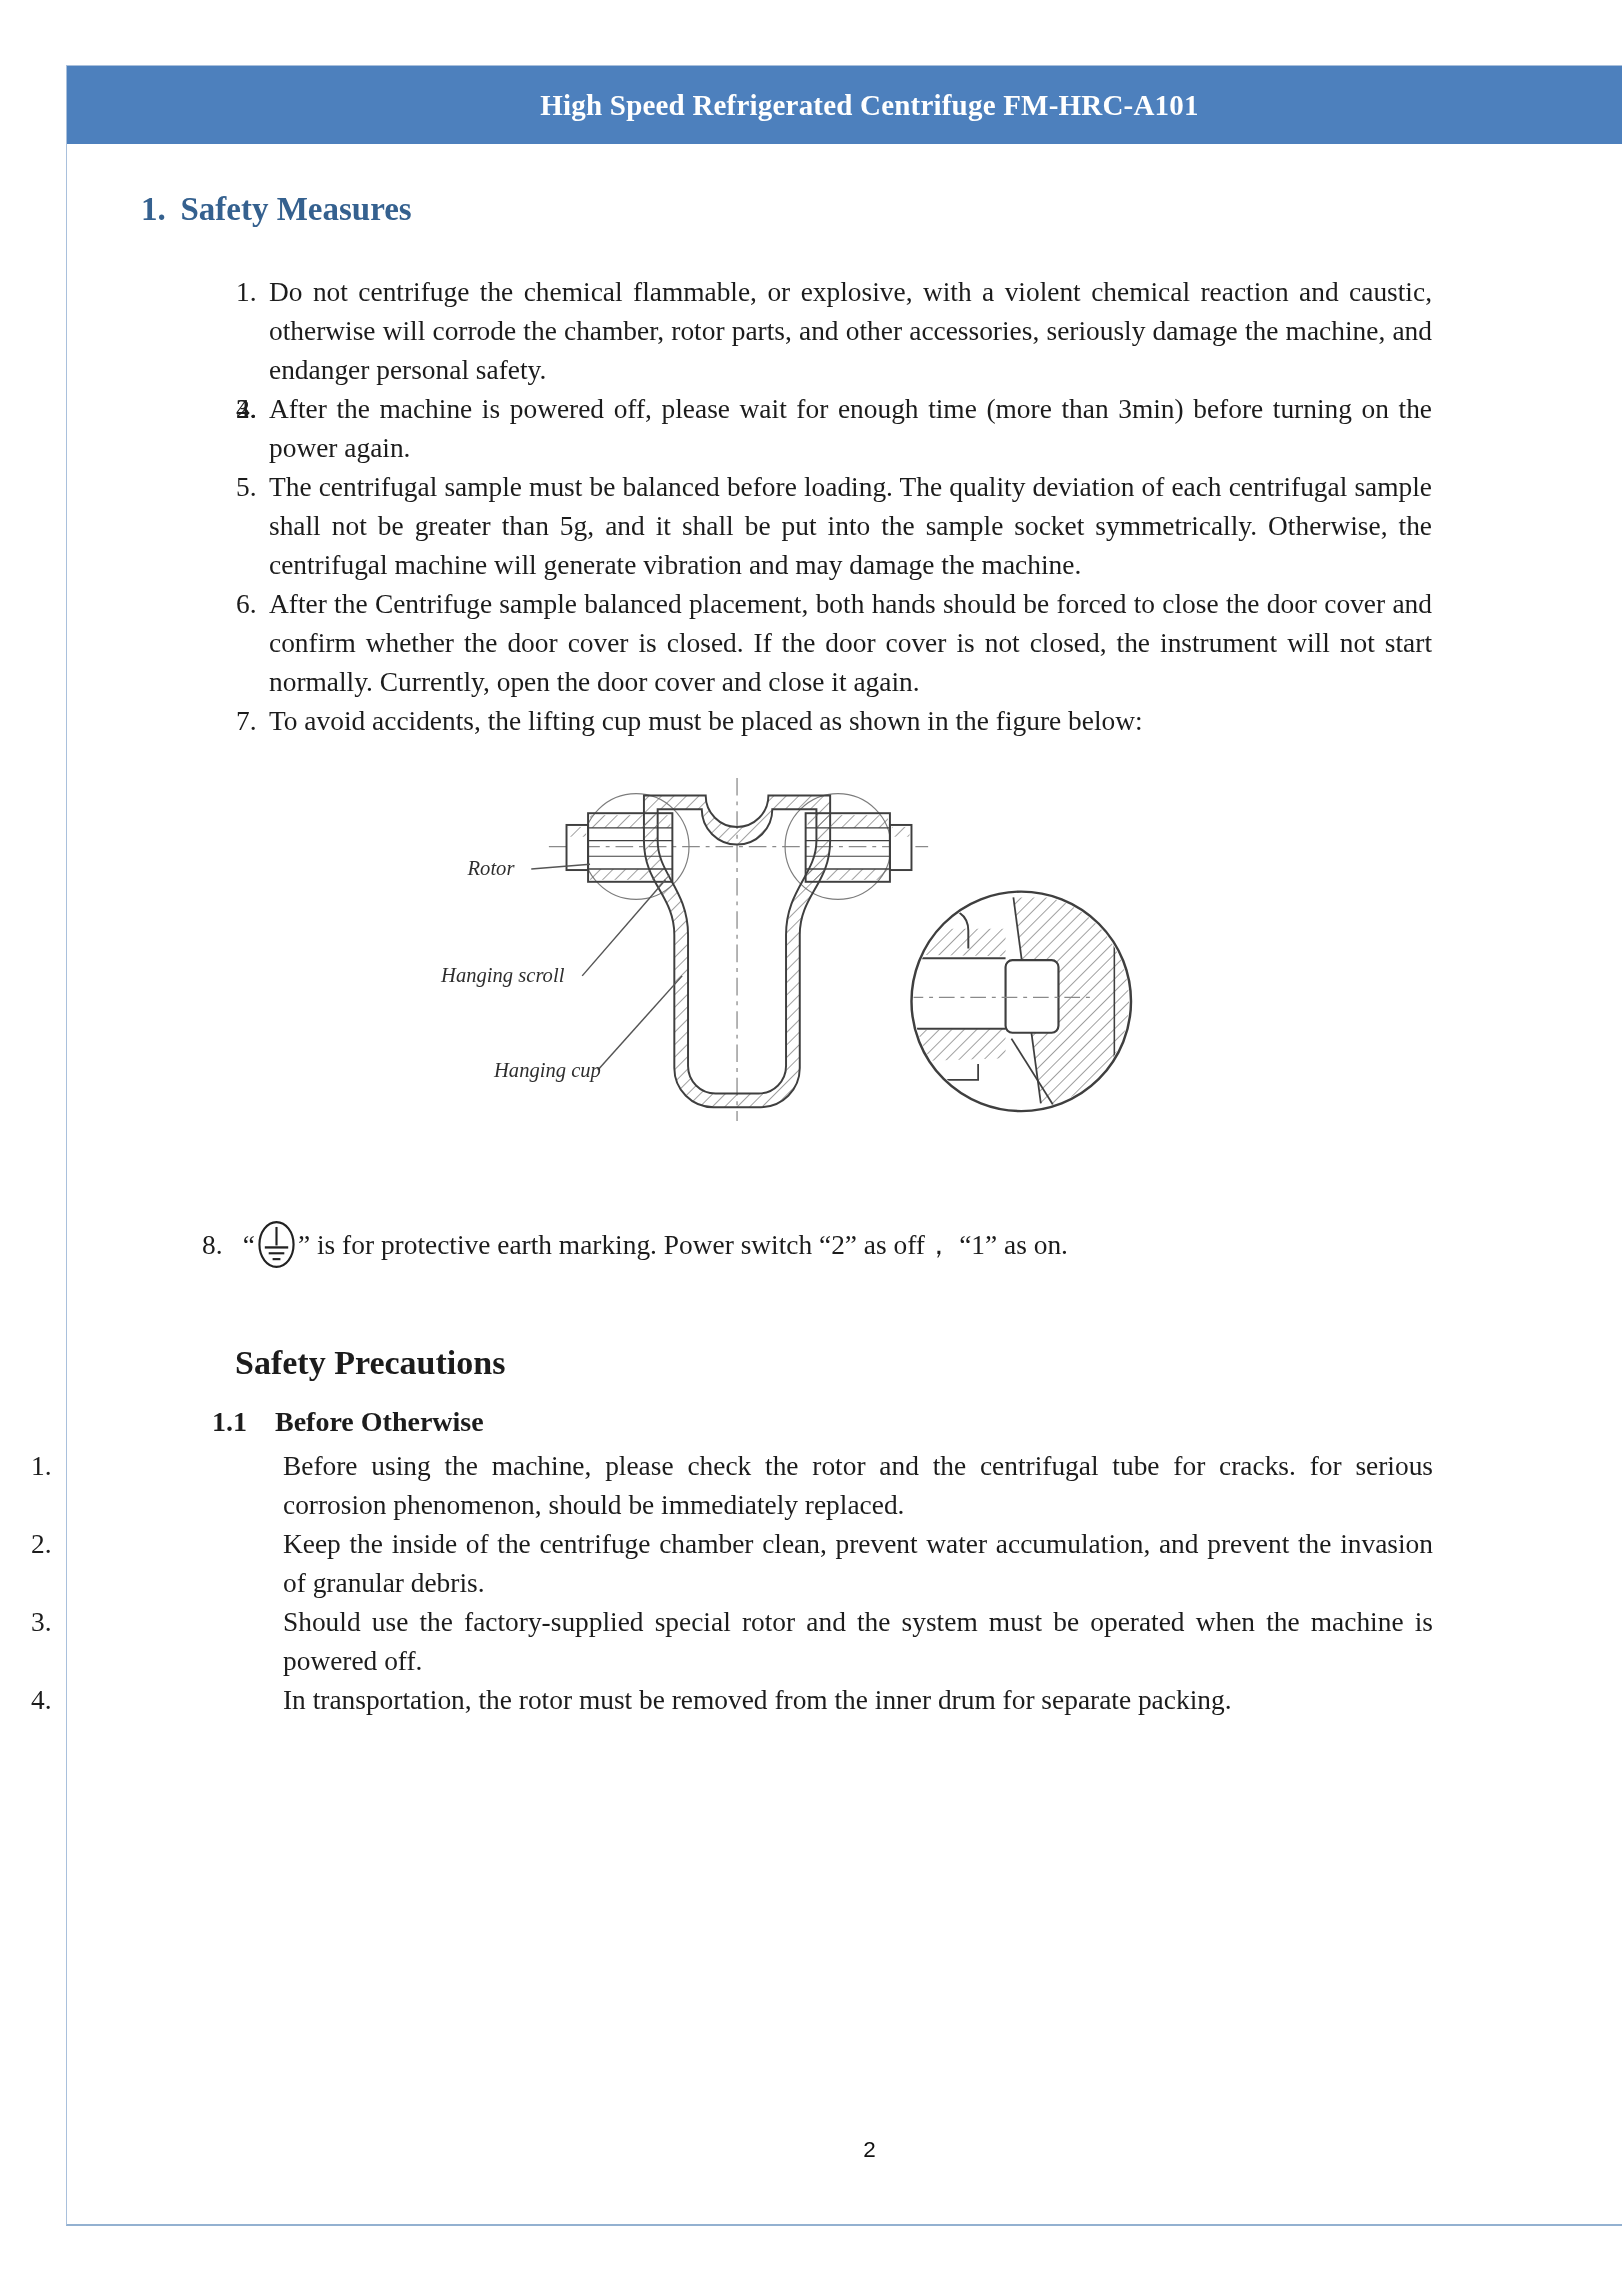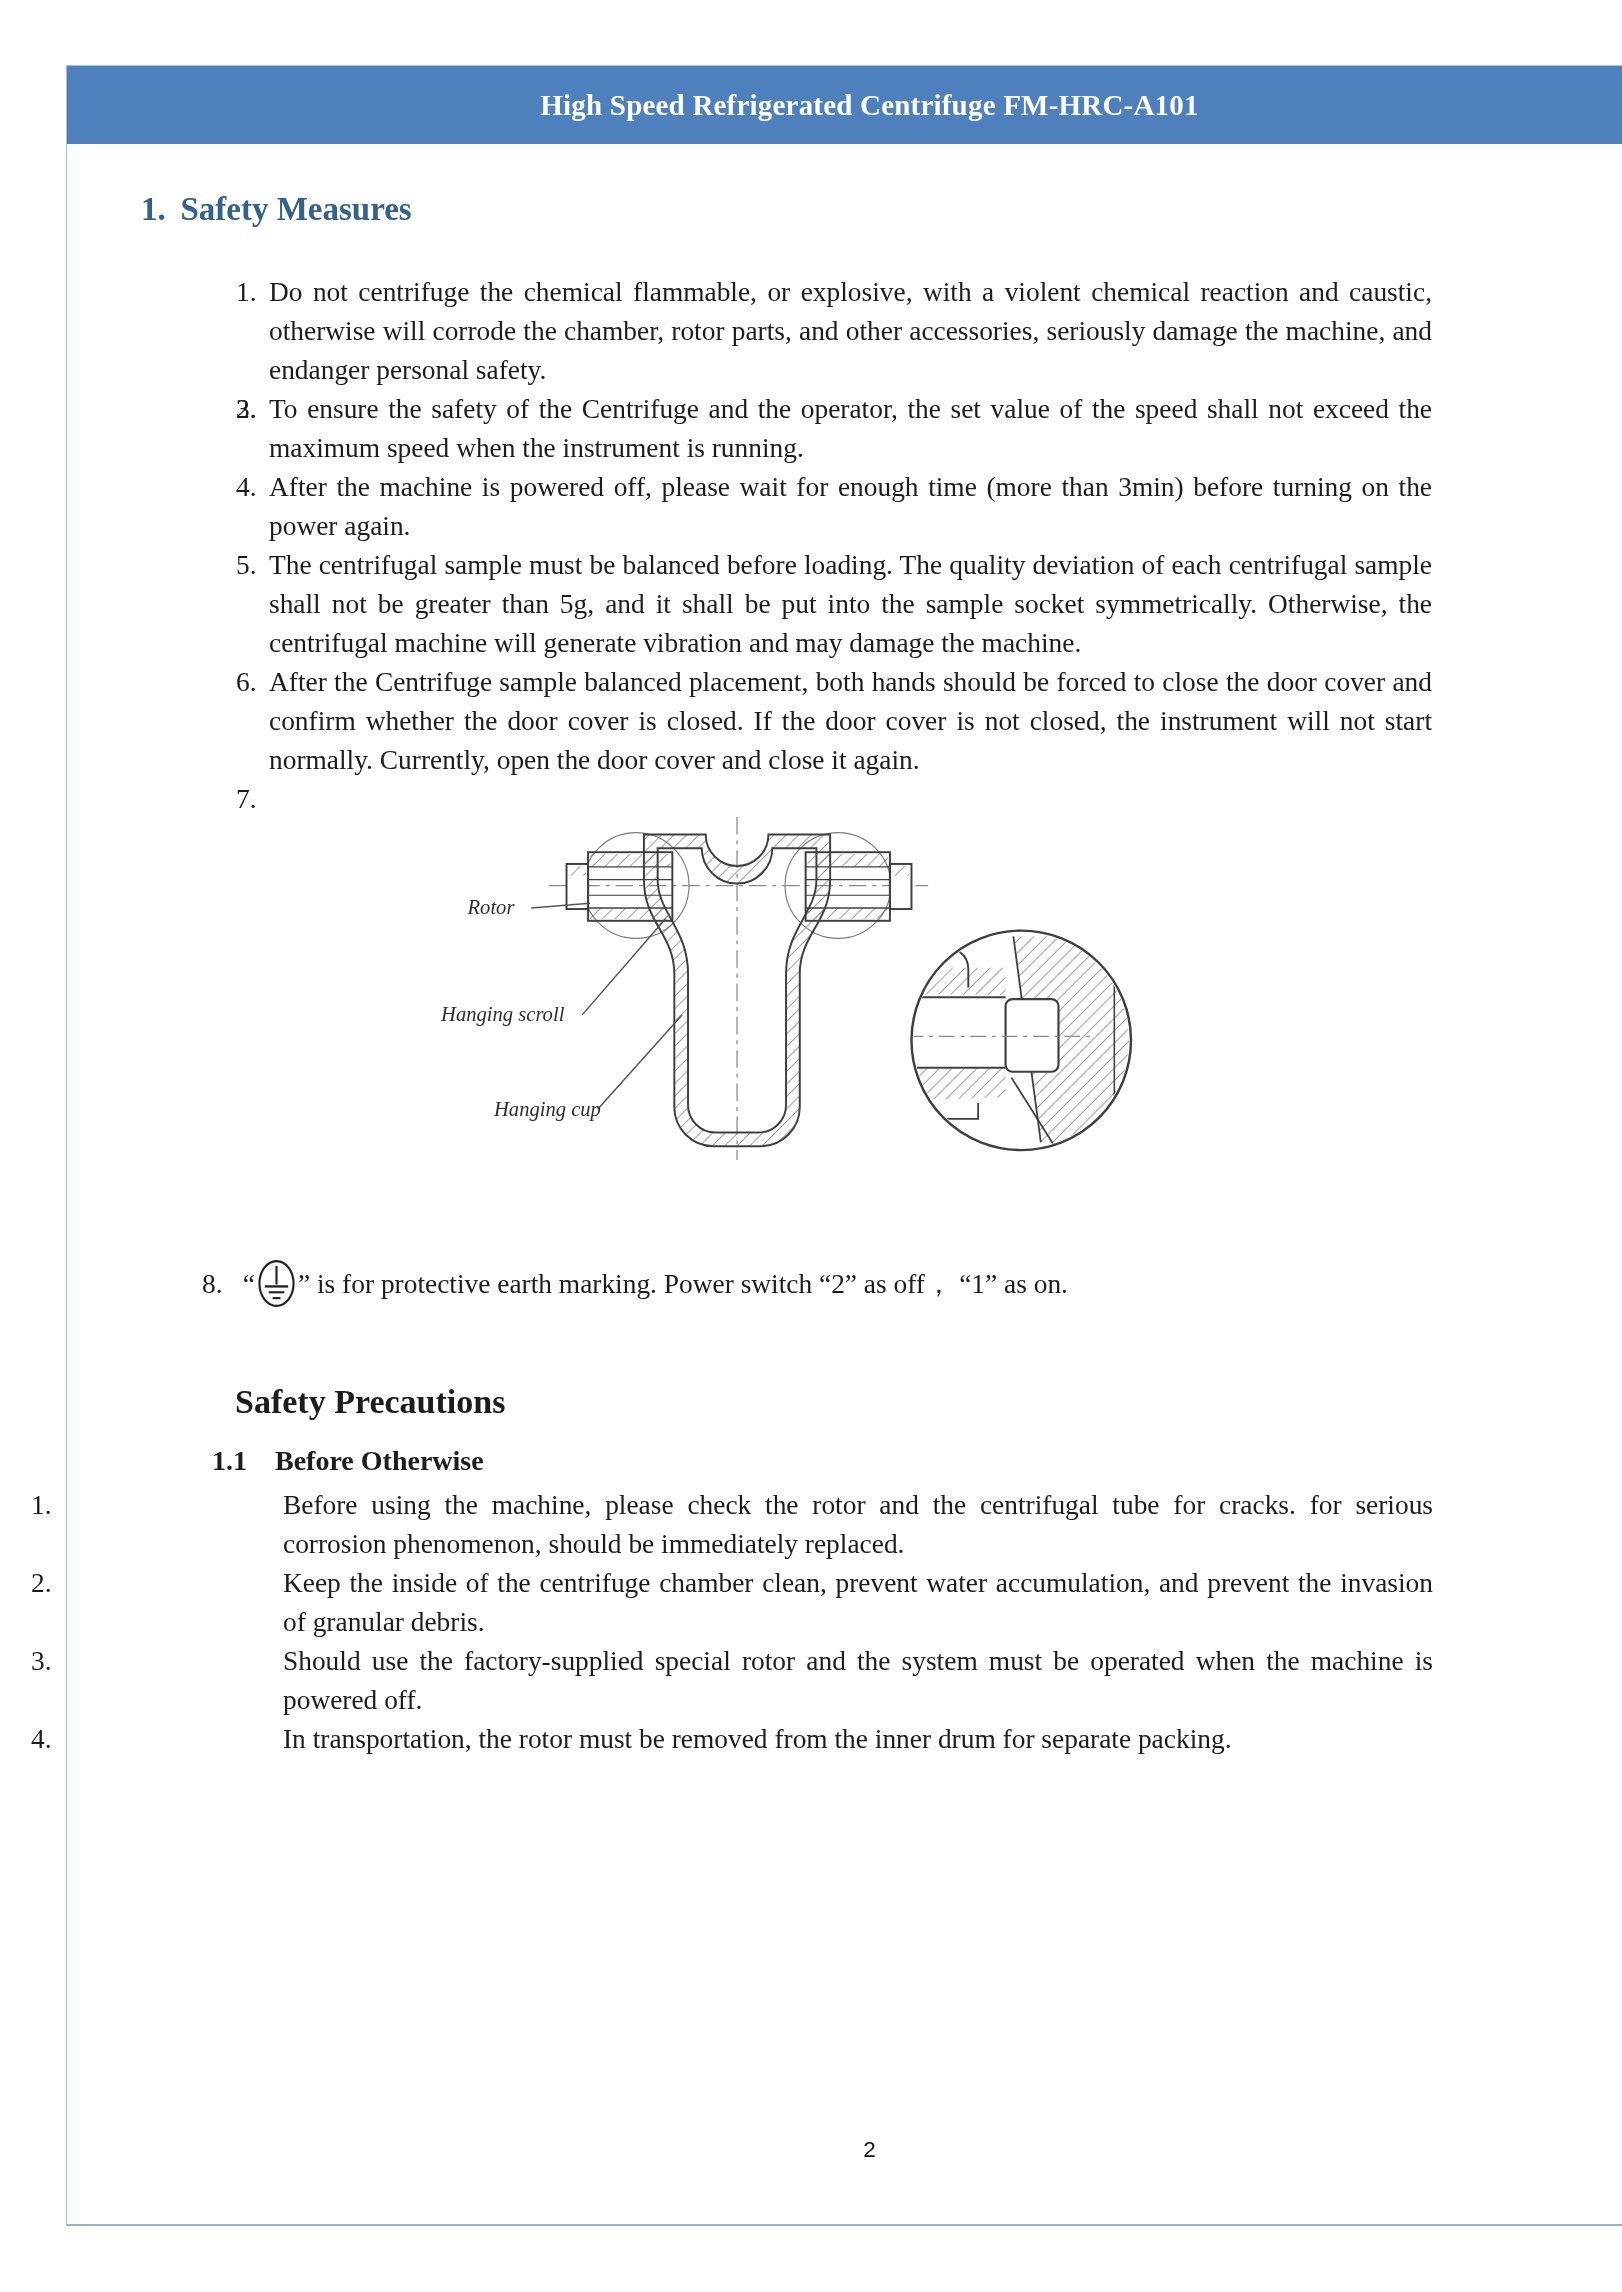--- a/index.html
+++ b/index.html
@@ -62,25 +62,25 @@
   </div>
 
   <div class="section-heading">
     <span>1.</span>
     <span>Safety Measures</span>
   </div>
 
   <ol class="main-list">
     <li><span class="li-num">1.</span><span>Do not centrifuge the chemical flammable, or explosive, with a violent chemical reaction and caustic, otherwise will corrode the chamber, rotor parts, and other accessories, seriously damage the machine, and endanger personal safety.</span></li>
     <li><span class="li-num">2.</span></li>
-    <li><span class="li-num">3.</span><span>To ensure the safety of the Centrifuge and the operator, the set value of the speed shall not exceed the maximum speed when the instrument is running.</span></li>
+    <li><span class="li-num">3.</span></li>
     <li><span class="li-num">4.</span><span>After the machine is powered off, please wait for enough time (more than 3min) before turning on the power again.</span></li>
     <li><span class="li-num">5.</span><span>The centrifugal sample must be balanced before loading. The quality deviation of each centrifugal sample shall not be greater than 5g, and it shall be put into the sample socket symmetrically. Otherwise, the centrifugal machine will generate vibration and may damage the machine.</span></li>
     <li><span class="li-num">6.</span><span>After the Centrifuge sample balanced placement, both hands should be forced to close the door cover and confirm whether the door cover is closed. If the door cover is not closed, the instrument will not start normally. Currently, open the door cover and close it again.</span></li>
-    <li><span class="li-num">7.</span></li>
+    <li><span class="li-num">7.</span><span>To avoid accidents, the lifting cup must be placed as shown in the figure below:</span></li>
   </ol>
 
   <div class="figure-block">
     <svg width="710" height="392" viewBox="0 0 724 400">
       <defs>
         <pattern id="hp" width="9" height="9" patternUnits="userSpaceOnUse" patternTransform="rotate(45)">
           <line x1="0" y1="0" x2="0" y2="9" stroke="#6a6a6a" stroke-width="1.3"></line>
         </pattern>
         <clipPath id="dclip">
             <circle cx="600" cy="232" r="110"></circle>

